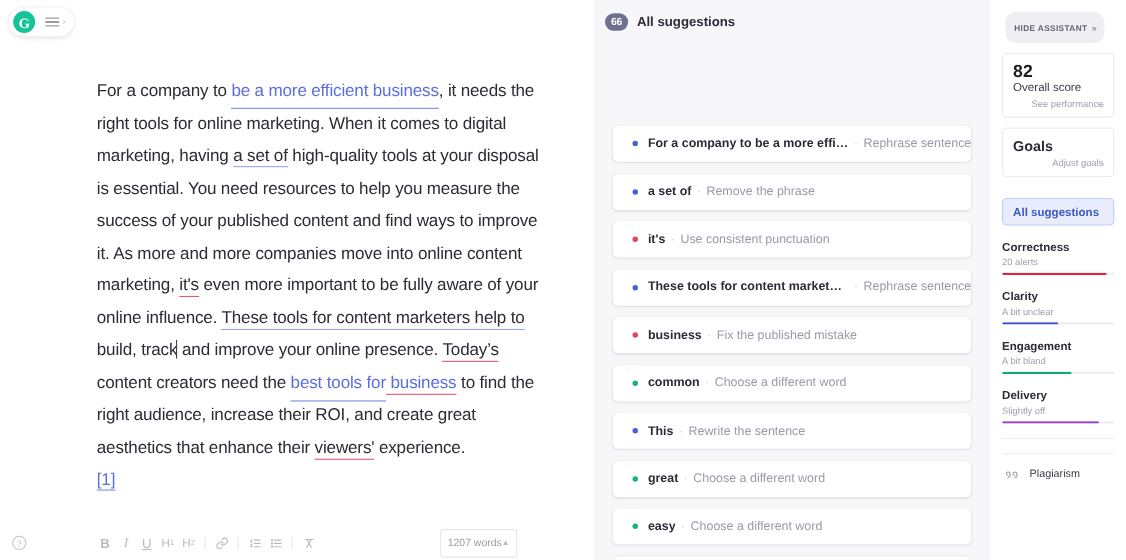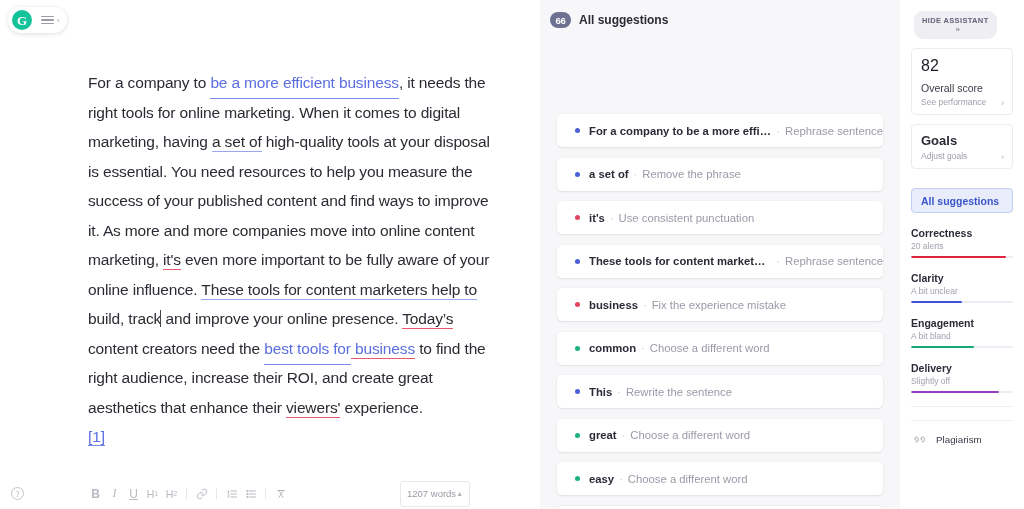--- a/index.html
+++ b/index.html
@@ -180,34 +180,33 @@
     padding: 0 11px;
   }
   .hide-assistant {
     margin-top: 11px; margin-left: 3px;
     height: 28px; border-radius: 9px;
     background: #eeeef3;
     display: inline-flex; align-items: center; justify-content: center;
     padding: 9px 8px;
     font-size: 7.5px; font-weight: bold; letter-spacing: .35px;
     color: #63637a;
-    flex-direction: column;
   }
   .ha-chev { margin-left: 4px; font-size: 8px; color: #8d8da0; letter-spacing: -1px; }
   .card-box {
     margin-top: 9px;
     border: 1px solid #ececed; border-radius: 4px;
     background: #fff;
     padding: 8px 9px 7px 9px;
     position: relative;
   }
-  .score-num { font-size: 16px; font-weight: normal; color: #1d1d26; line-height: 17px; }
-  .score-lbl { font-size: 10.5px; color: #3b3b48; margin-top: 8px; }
+  .score-num { font-size: 16px; font-weight: bold; color: #1d1d26; line-height: 17px; }
+  .score-lbl { font-size: 10.5px; color: #3b3b48; margin-top: 0; }
   .card-sub {
-    font-size: 8.5px; color: #9d9daa; margin-top: 3px;
+    font-size: 8.5px; color: #9d9daa; margin-top: 3px; text-align: right;
   }
   .row-chev {
     position: absolute; right: 8px; bottom: 6px;
     font-size: 9px; color: #b6b6c2;
   }
   .goals-title { font-size: 13px; font-weight: bold; color: #2b2b38; }
   .all-sugg-btn {
     margin-top: 19px;
     height: 25px; border-radius: 4px;
     background: #e9edfb; border: 1px solid #c3cdf4;
@@ -343,21 +342,21 @@
         <div class="card">
           <span class="card-dot" style="background:#4a5fd6"></span>
           <span class="card-text">These tools for content marketers…</span>
           <span class="card-sep">·</span>
           <span class="card-action">Rephrase sentence</span>
         </div>
         <div class="card">
           <span class="card-dot" style="background:#e0465f"></span>
           <span class="card-text">business</span>
           <span class="card-sep">·</span>
-          <span class="card-action">Fix the experience mistake</span>
+          <span class="card-action">Fix the published mistake</span>
         </div>
         <div class="card">
           <span class="card-dot" style="background:#19b37a"></span>
           <span class="card-text">common</span>
           <span class="card-sep">·</span>
           <span class="card-action">Choose a different word</span>
         </div>
         <div class="card">
           <span class="card-dot" style="background:#4a5fd6"></span>
           <span class="card-text">This</span>

